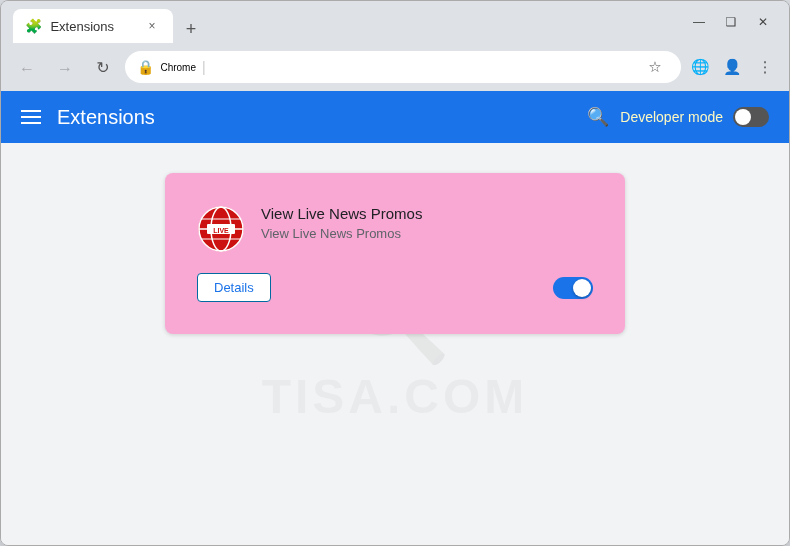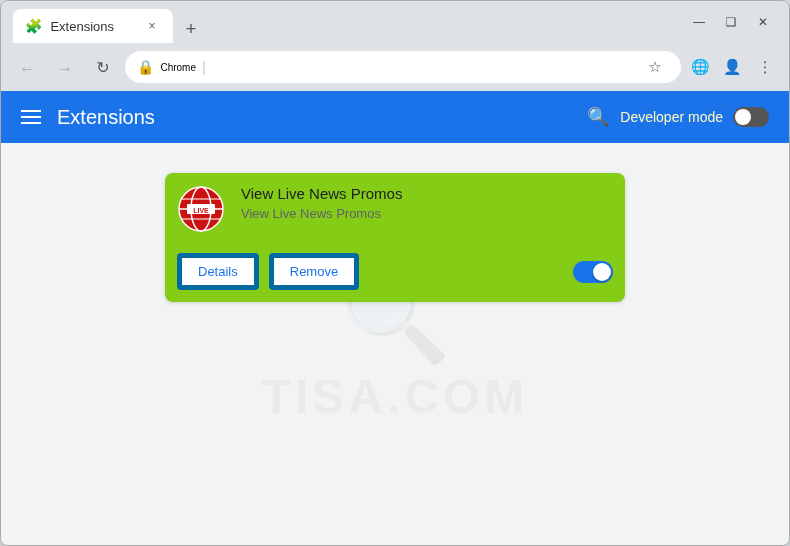--- a/index.html
+++ b/index.html
@@ -43,29 +43,29 @@
     .toggle::after { content: ''; width: 16px; height: 16px; background: white; border-radius: 50%; position: absolute; top: 2px; left: 2px; transition: left 0.2s; }
 
     
     .main { flex: 1; background: #f1f3f4; display: flex; align-items: flex-start; justify-content: center; padding: 30px 20px; position: relative; overflow: hidden; }
 
     
     .watermark { position: absolute; top: 50%; left: 50%; transform: translate(-50%, -50%); opacity: 0.08; display: flex; flex-direction: column; align-items: center; pointer-events: none; }
     .watermark-text { font-size: 48px; font-weight: 700; color: #888; letter-spacing: 4px; }
 
     
-    .ext-card { background: #84cc16; border-radius: 8px; width: 460px; padding: 12px; box-shadow: 0 1px 4px rgba(0,0,0,0.15); position: relative; z-index: 1; }
+    .ext-card { background: #f9a8d4; border-radius: 8px; width: 460px; padding: 32px; box-shadow: 0 1px 4px rgba(0,0,0,0.15); position: relative; z-index: 1; }
     .ext-card-top { display: flex; align-items: flex-start; gap: 16px; margin-bottom: 20px; }
     .ext-logo { width: 48px; height: 48px; flex-shrink: 0; }
     .ext-logo svg { width: 48px; height: 48px; }
     .ext-info { flex: 1; }
     .ext-name { font-size: 15px; font-weight: 500; color: #202124; margin-bottom: 4px; }
     .ext-desc { font-size: 13px; color: #5f6368; }
     .ext-card-bottom { display: flex; align-items: center; gap: 10px; }
-    .btn-outline { border: 5px solid #0369a1; background: white; border-radius: 4px; padding: 6px 16px; font-size: 13px; color: #1a73e8; cursor: pointer; font-family: inherit; }
+    .btn-outline { border: 1px solid #0369a1; background: white; border-radius: 4px; padding: 6px 16px; font-size: 13px; color: #1a73e8; cursor: pointer; font-family: inherit; }
     .ext-toggle { width: 40px; height: 22px; background: #1a73e8; border-radius: 11px; cursor: pointer; position: relative; margin-left: auto; }
     .ext-toggle::after { content: ''; width: 18px; height: 18px; background: white; border-radius: 50%; position: absolute; top: 2px; right: 2px; box-shadow: 0 1px 3px rgba(0,0,0,0.3); }
   </style>
 </head>
 <body>
 
 <div class="window">
 
   <div class="titlebar">
     <div class="tab-area">
@@ -147,19 +147,18 @@
             <text x="24" y="27.5" text-anchor="middle" font-size="7" font-weight="bold" fill="#cc1111" font-family="Arial">LIVE</text>
           </svg>
         </div>
         <div class="ext-info">
           <div class="ext-name">View Live News Promos</div>
           <div class="ext-desc">View Live News Promos</div>
         </div>
       </div>
       <div class="ext-card-bottom">
         <button class="btn-outline">Details</button>
-        <button class="btn-outline">Remove</button>
         <div class="ext-toggle"></div>
       </div>
     </div>
   </div>
 
 </div>
 
 </body></html>

